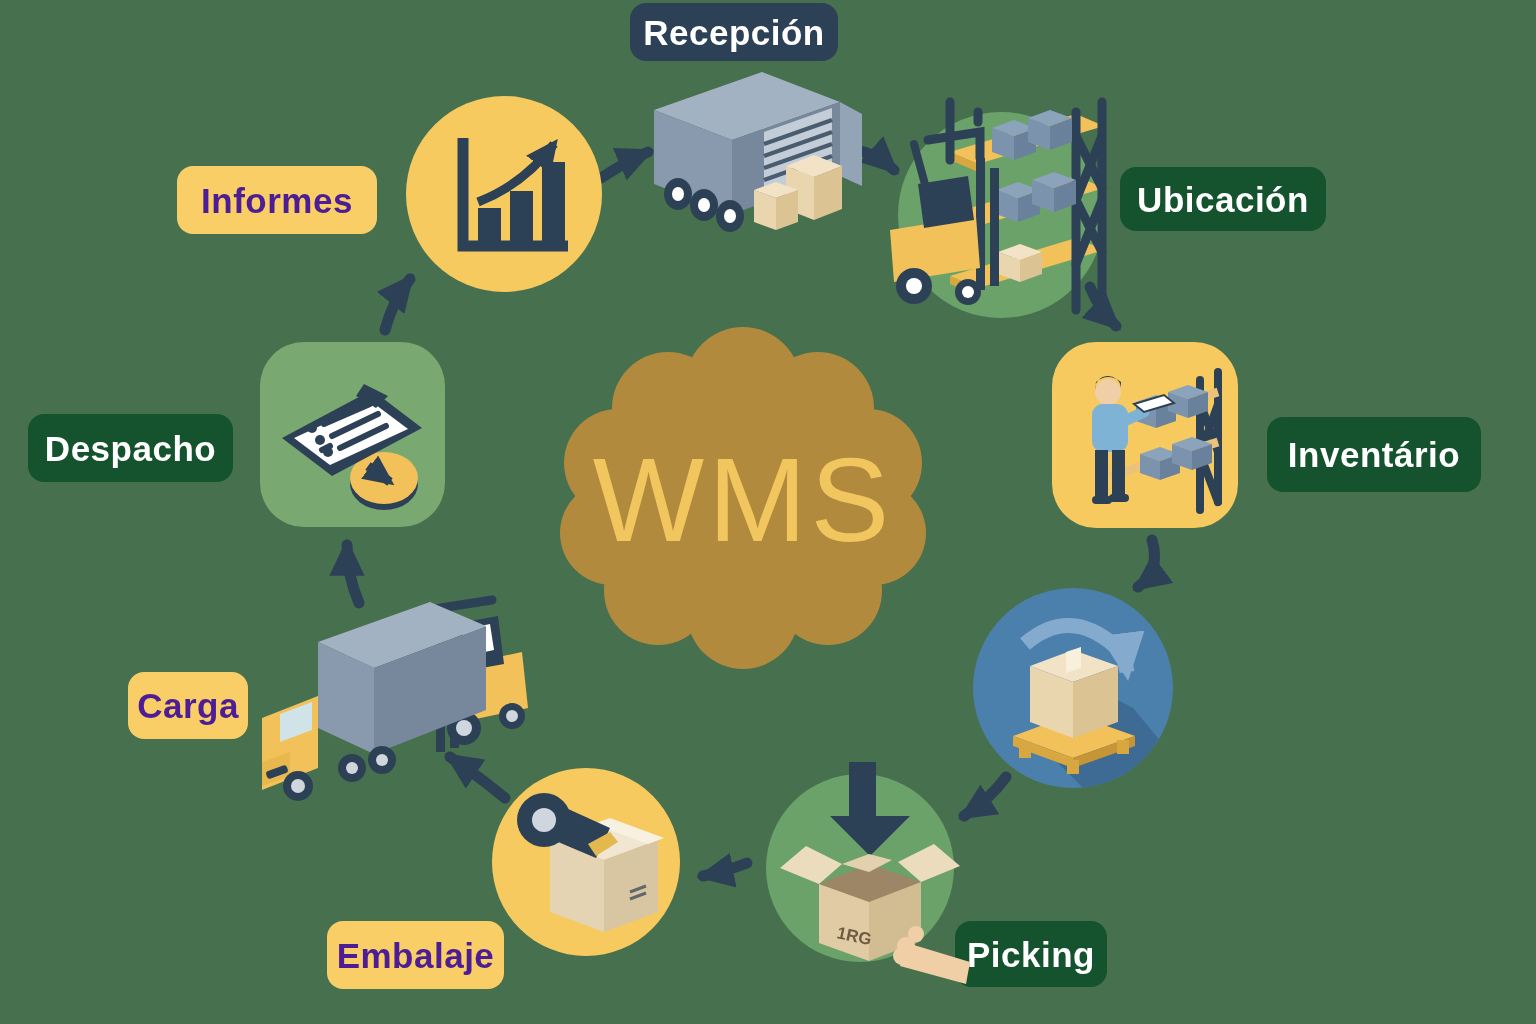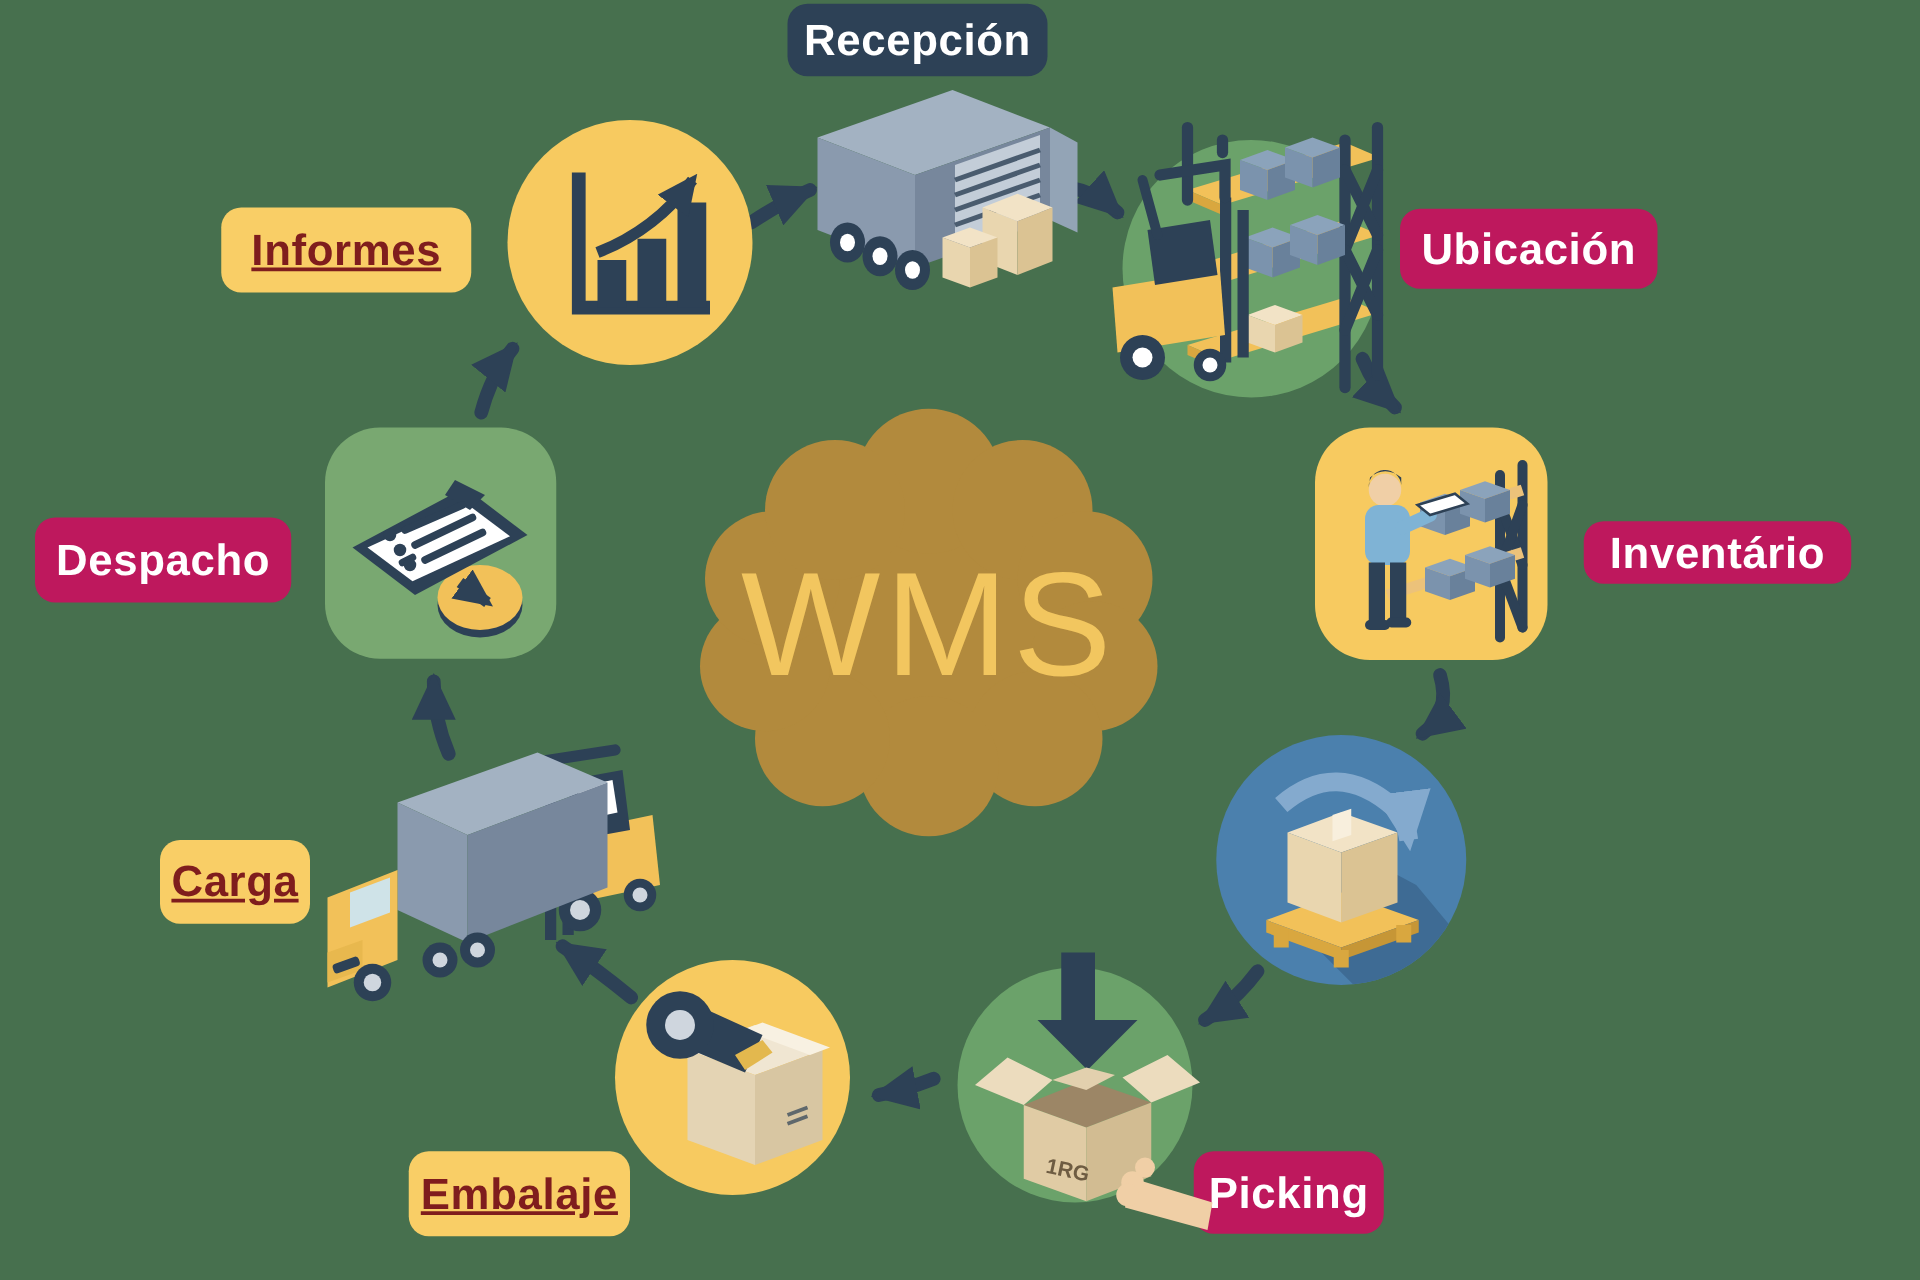--- a/index.html
+++ b/index.html
@@ -7,22 +7,22 @@
     position:relative;width:1536px;height:1024px;overflow:hidden;
     background:#47704e;
     font-family:"Liberation Sans","DejaVu Sans",sans-serif;
   }
   .abs{position:absolute;}
   .pill{
     position:absolute;display:flex;align-items:center;justify-content:center;
     border-radius:16px;font-weight:bold;letter-spacing:.5px;
     font-size:35px;line-height:1;white-space:nowrap;
   }
-  .pill-green{background:#be185d;color:#ffffff;}
-  .pill-yellow{background:#f9ce66;color:#7f1d1d;text-decoration:underline;}
+  .pill-green{background:#14532d;color:#ffffff;}
+  .pill-yellow{background:#f9ce66;color:#4c1d95;}
   .pill-navy{background:#2d4156;color:#ffffff;}
   .round-icon{position:absolute;border-radius:50%;}
   .square-icon{position:absolute;border-radius:44px;}
   .bg-yellow{background:#f7ca60;}
   .bg-green{background:#6ba26a;}
   .bg-blue{background:#4b80ad;}
   .center-blob{position:absolute;left:556px;top:333px;width:374px;height:334px;}
   .center-blob .wms-text{
     position:absolute;left:0;top:0;width:100%;height:100%;
     display:flex;align-items:center;justify-content:center;
@@ -68,21 +68,21 @@
         <circle cx="56" cy="200" r="52"></circle>
         <circle cx="62" cy="130" r="54"></circle>
         <circle cx="112" cy="75" r="56"></circle>
       </g>
     </svg>
     <div class="wms-text">WMS</div>
   </div>
 
   <div class="pill pill-navy" style="left:630px;top:3px;width:208px;height:58px;">Recepción</div>
   <div class="pill pill-green" style="left:1120px;top:167px;width:206px;height:64px;">Ubicación</div>
-  <div class="pill pill-green" style="left:1267px;top:417px;width:214px;height:50px;">Inventário</div>
+  <div class="pill pill-green" style="left:1267px;top:417px;width:214px;height:75px;">Inventário</div>
   <div class="pill pill-green" style="left:955px;top:921px;width:152px;height:66px;">Picking</div>
   <div class="pill pill-yellow" style="left:128px;top:672px;width:120px;height:67px;">Carga</div>
   <div class="pill pill-yellow" style="left:327px;top:921px;width:177px;height:68px;">Embalaje</div>
   <div class="pill pill-green" style="left:28px;top:414px;width:205px;height:68px;text-align:right;">Despacho</div>
   <div class="pill pill-yellow" style="left:177px;top:166px;width:200px;height:68px;">Informes</div>
 
   <div class="round-icon bg-yellow" style="left:406px;top:96px;width:196px;height:196px;"></div>
   <svg class="abs" style="left:406px;top:96px;" width="196" height="196" viewBox="0 0 196 196">
     <defs>
       <marker id="ahc" markerWidth="3.6" markerHeight="3.4" refX="2.9" refY="1.7" orient="auto" markerUnits="strokeWidth">

